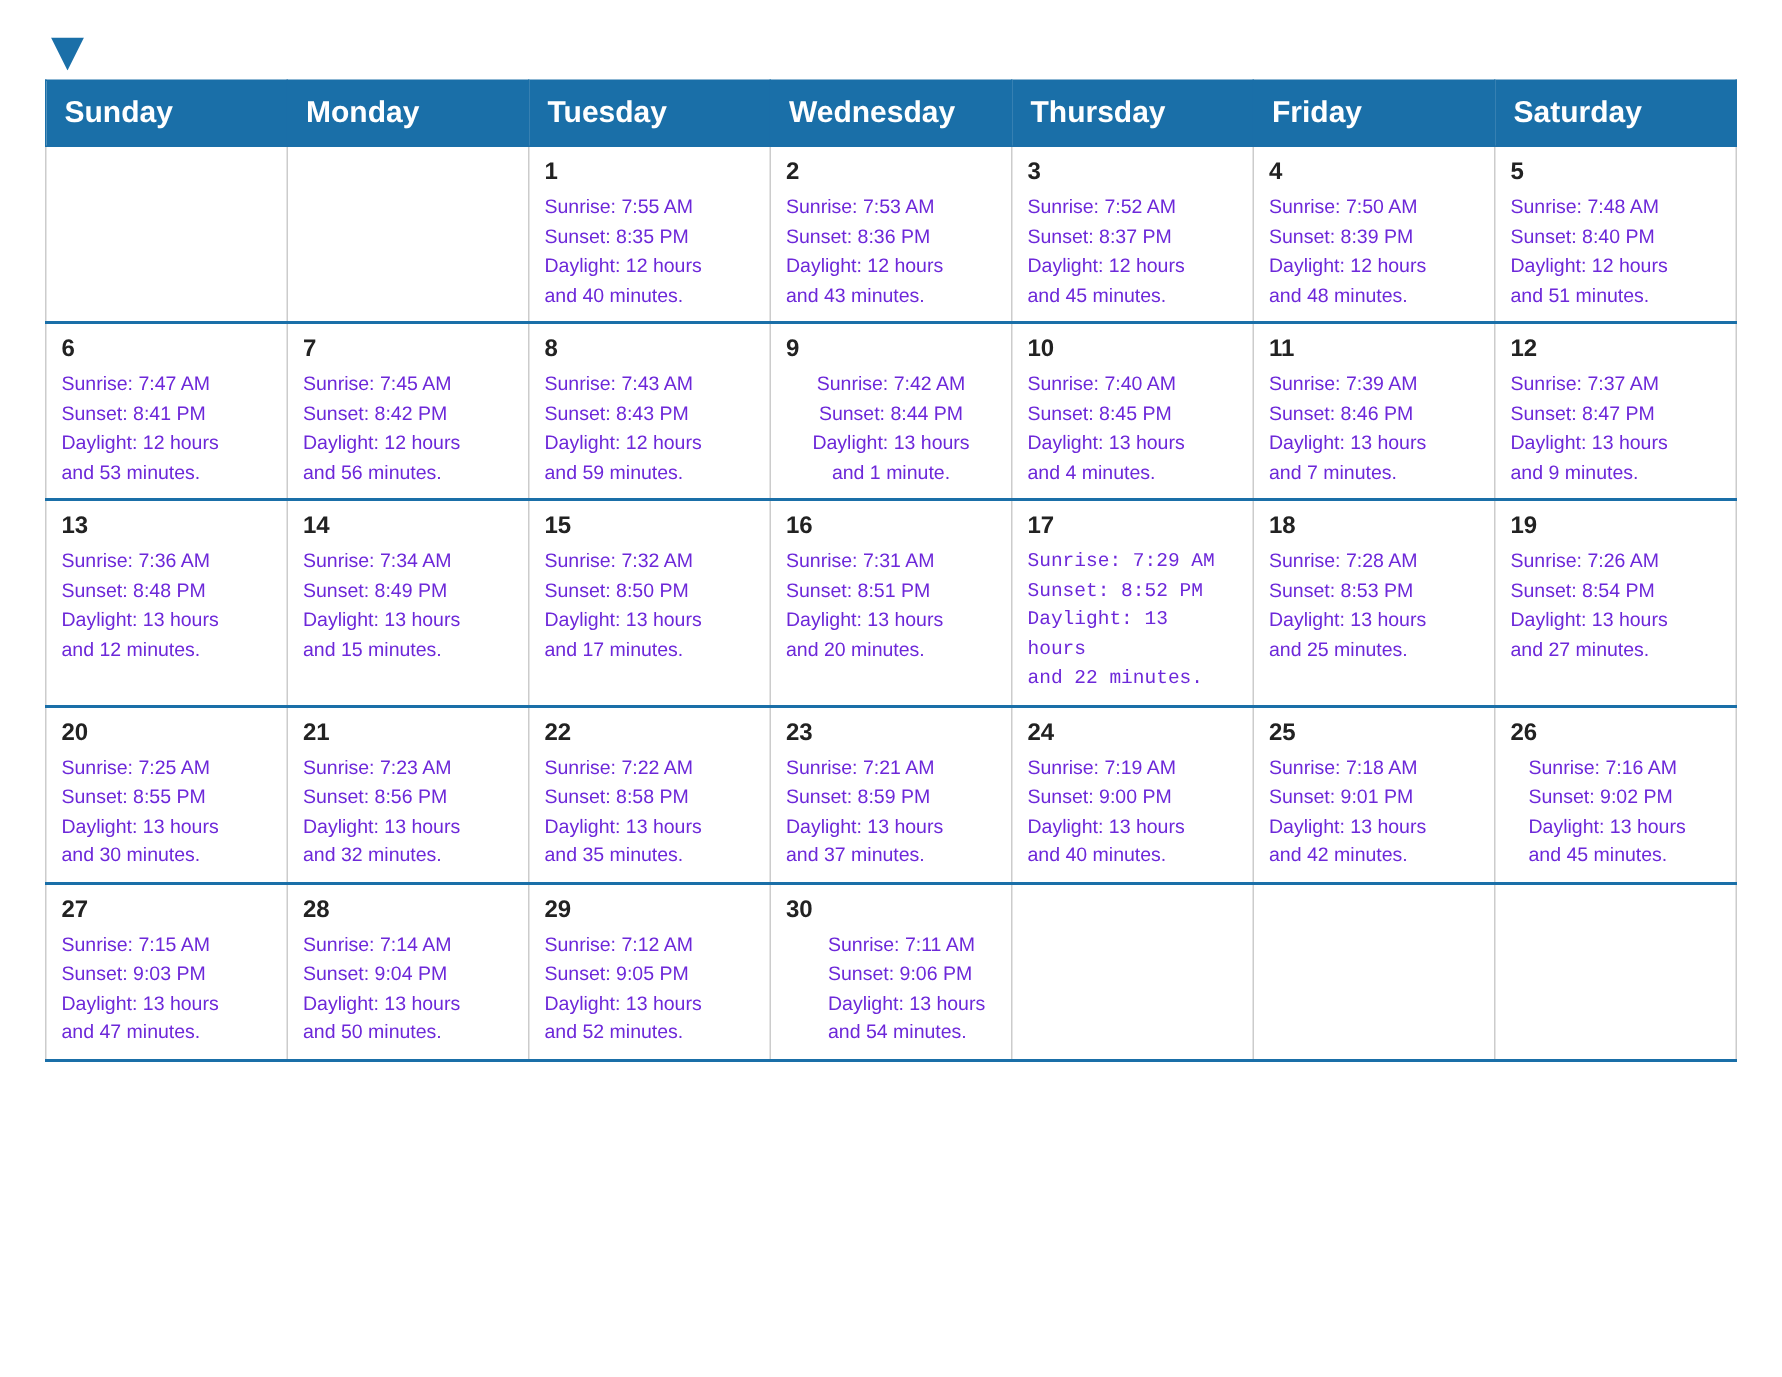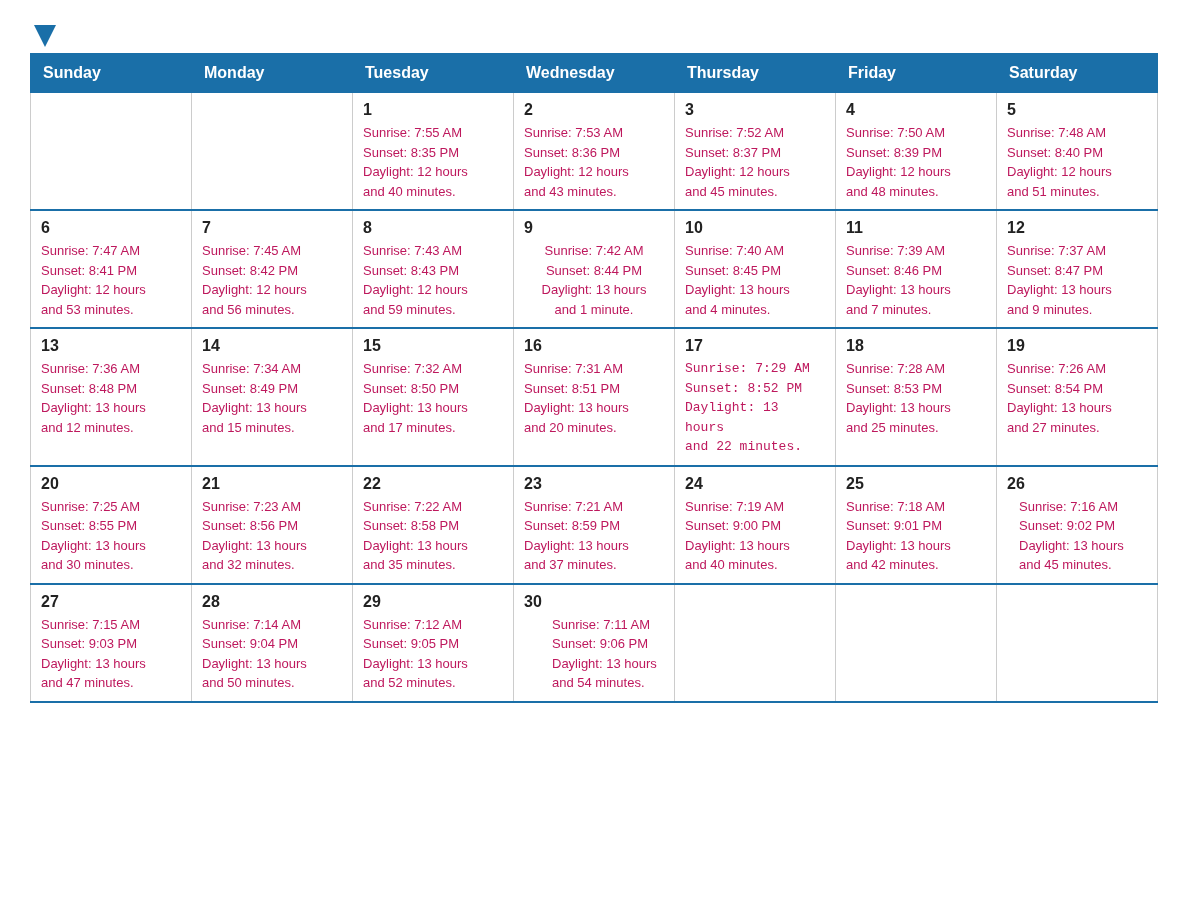--- a/index.html
+++ b/index.html
@@ -38,21 +38,21 @@
 
     .calendar-table {
       width: 100%;
       border-collapse: collapse;
       margin-top: 10px;
     }
 
     .calendar-table thead tr th {
       background-color: #1a6fa8;
       color: #fff;
-      font-size: 16px;
+      font-size: 20px;
       font-weight: bold;
       padding: 10px 12px;
       text-align: left;
       border: 1px solid #1a6fa8;
     }
 
     .calendar-table tbody tr td {
       border: 1px solid #ccc;
       vertical-align: top;
       padding: 8px 10px;
@@ -66,21 +66,21 @@
 
     .day-number {
       font-size: 16px;
       font-weight: bold;
       color: #222;
       margin-bottom: 4px;
     }
 
     .day-info {
       font-size: 13px;
-      color: #be185d;
+      color: #6d28d9;
       line-height: 1.5;
     }
 
     .empty-cell {
       background: #fff;
     }
 
     .logo-wrapper {
       display: flex;
       flex-direction: column;

